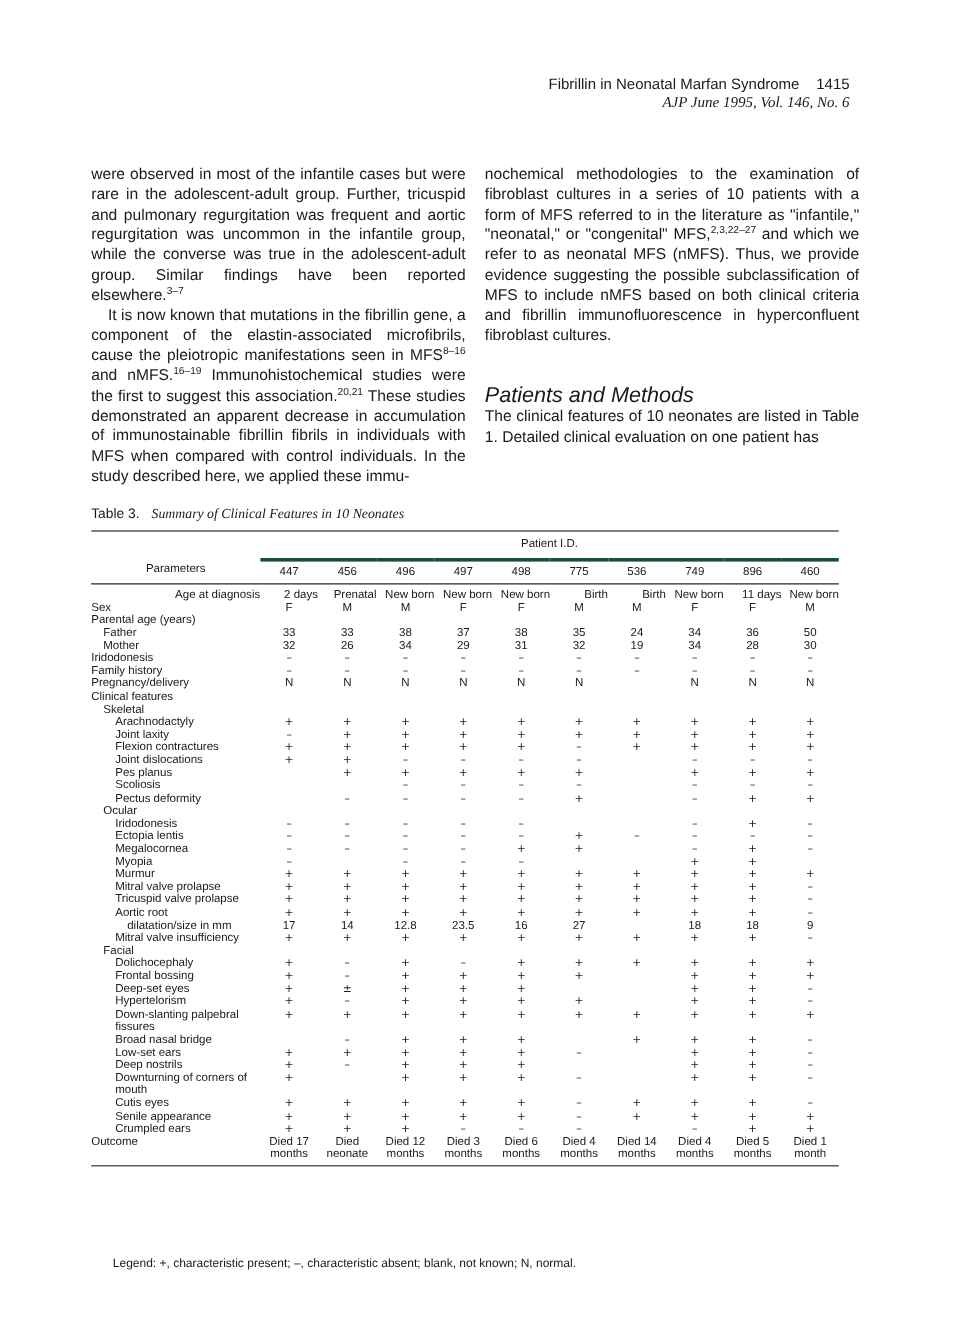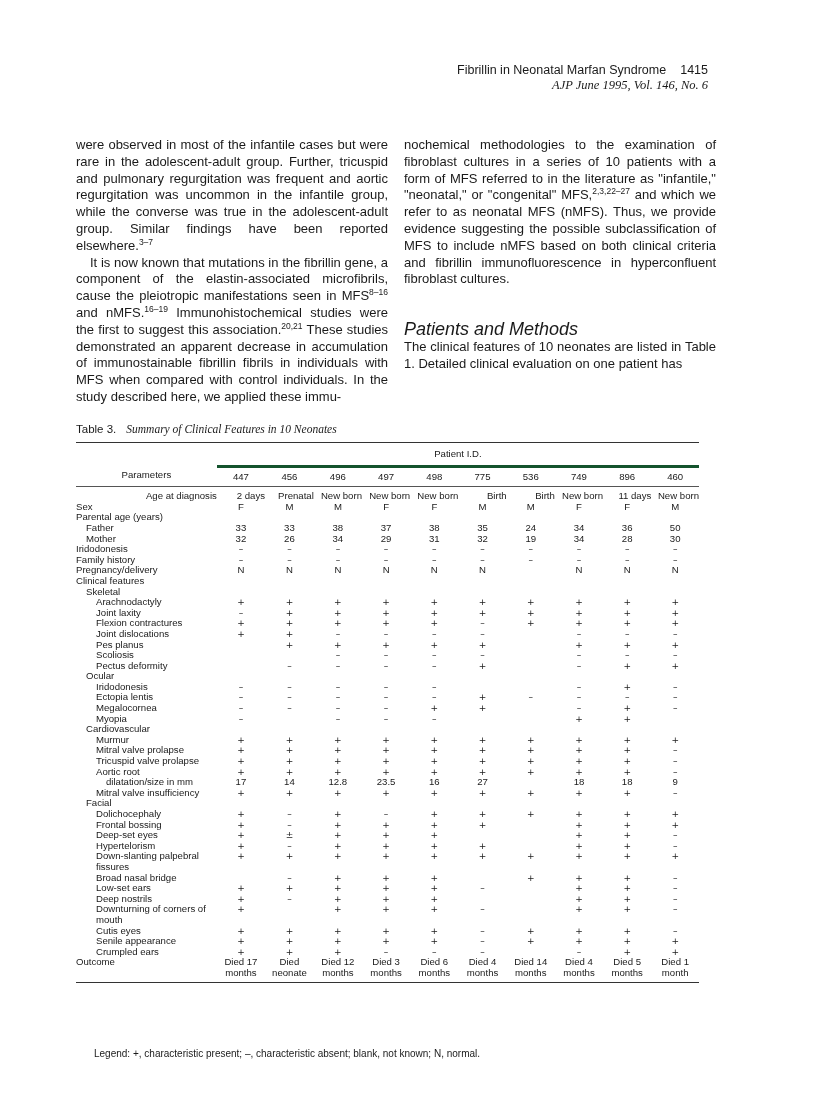--- a/index.html
+++ b/index.html
@@ -361,33 +361,20 @@
           <td class="v sym">–</td>
           <td class="v sym">–</td>
           <td class="v sym">–</td>
           <td class="v"></td>
           <td class="v"></td>
           <td class="v sym">+</td>
           <td class="v sym">+</td>
           <td class="v"></td>
         </tr>
         <tr>
-          <td class="p l1">Cardiovascular</td>
-          <td class="v"></td>
-          <td class="v"></td>
-          <td class="v"></td>
-          <td class="v"></td>
-          <td class="v"></td>
-          <td class="v"></td>
-          <td class="v"></td>
-          <td class="v"></td>
-          <td class="v"></td>
-          <td class="v"></td>
-        </tr>
-        <tr>
           <td class="p l2">Murmur</td>
           <td class="v sym">+</td>
           <td class="v sym">+</td>
           <td class="v sym">+</td>
           <td class="v sym">+</td>
           <td class="v sym">+</td>
           <td class="v sym">+</td>
           <td class="v sym">+</td>
           <td class="v sym">+</td>
           <td class="v sym">+</td>

